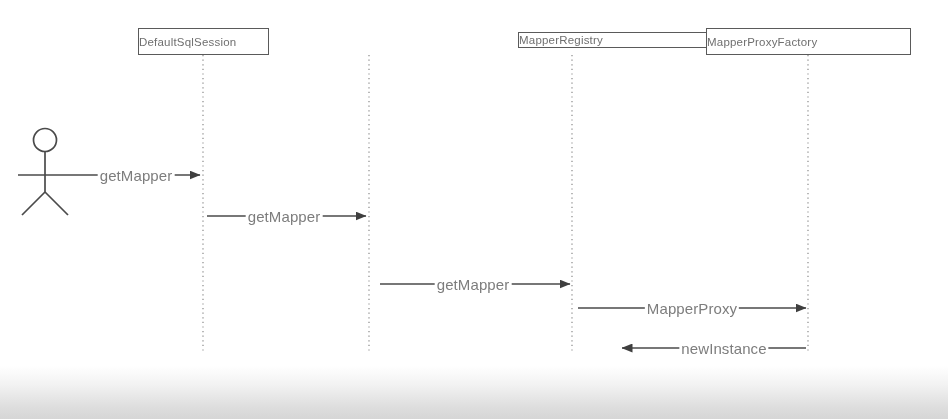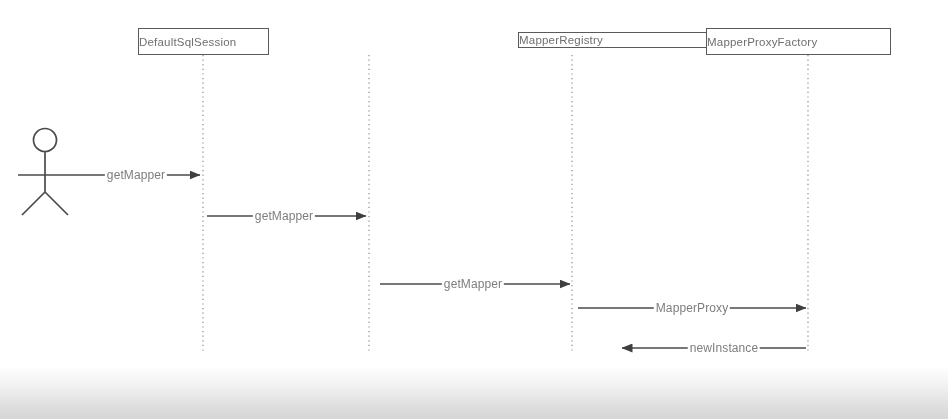--- a/index.html
+++ b/index.html
@@ -44,21 +44,21 @@
     color: #6f6f6f;
     letter-spacing: 0.2px;
     white-space: nowrap;
   }
   
   .msg-label {
     position: absolute;
     transform: translate(-50%, -50%);
     background: #ffffff;
     padding: 0 2px;
-    font-size: 12px;
+    font-size: 15px;
     color: #7d7d7d;
     white-space: nowrap;
     letter-spacing: 0.1px;
   }
 </style>
 </head>
 <body>
 
 <div id="canvas">
 
@@ -98,21 +98,21 @@
 
   <div class="participant" style="left:138px; top:28px; width:131px; height:27px;">
     <span>DefaultSqlSession</span>
   </div>
 
 
   <div class="participant" style="left:470px; top:32px; width:205px; height:16px;margin-left:48px;">
     <span>MapperRegistry</span>
   </div>
 
-  <div class="participant" style="left:706px; top:28px; width:185px; height:27px;">
+  <div class="participant" style="left:706px; top:28px; width:205px; height:27px;">
     <span>MapperProxyFactory</span>
   </div>
 
   <div class="msg-label" style="left:136px; top:175px;">getMapper</div>
   <div class="msg-label" style="left:284px; top:216px;">getMapper</div>
   <div class="msg-label" style="left:473px; top:284px;">getMapper</div>
   <div class="msg-label" style="left:692px; top:308px;text-align:center;">MapperProxy</div>
   <div class="msg-label" style="left:724px; top:348px;">newInstance</div>
 
   <div class="bottom-band"></div>

